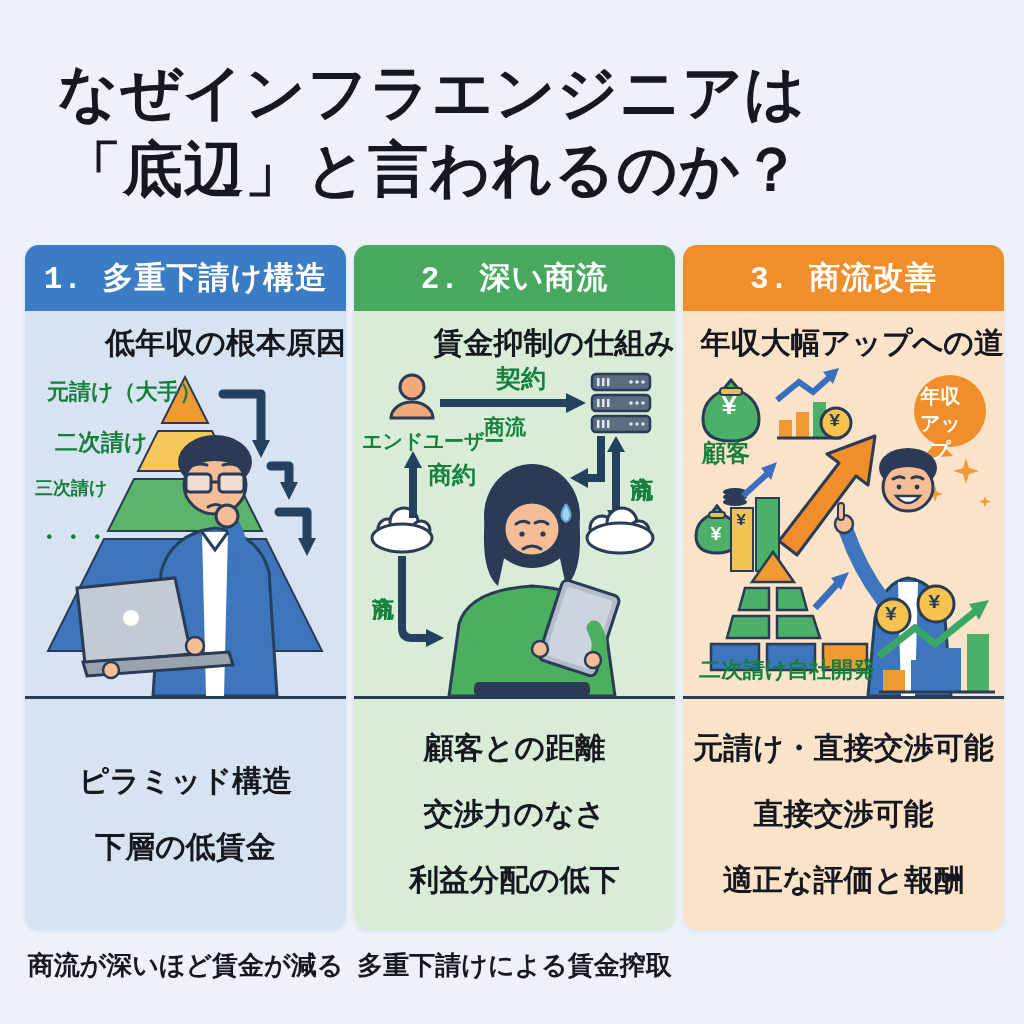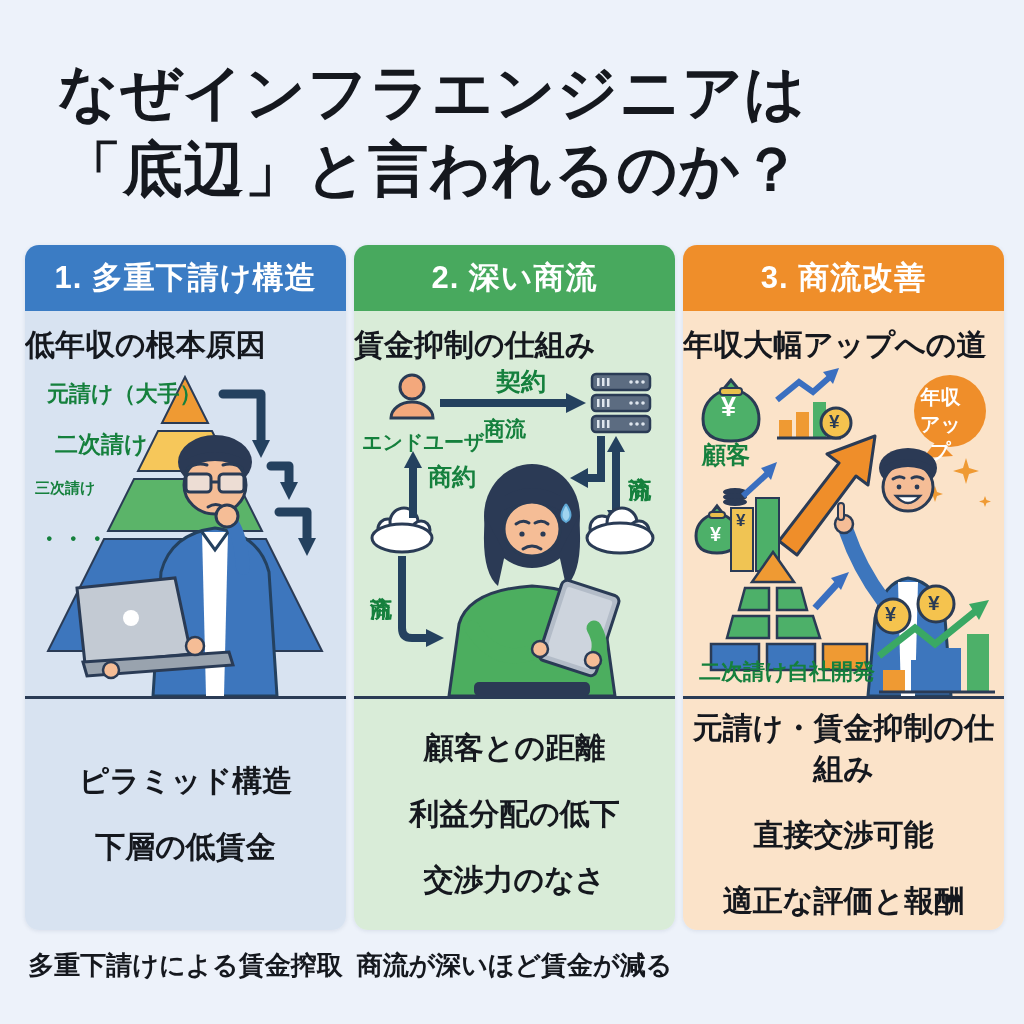--- a/index.html
+++ b/index.html
@@ -1,26 +1,26 @@
 <!DOCTYPE html>
 <html><head>
 <meta charset="utf-8">
 <style>
   html,body{margin:0;padding:0}
   body{width:1024px;height:1024px;background:#edf2fa;position:relative;overflow:hidden;
        font-family:"Liberation Sans","DejaVu Sans",sans-serif;color:#15181e;}
   .title{position:absolute;top:55px;left:0;width:864px;text-align:center;
          font-size:60px;font-weight:900;line-height:1.28;letter-spacing:1px;color:#15181e;}
-  .cols{position:absolute;top:245px;left:25px;display:flex;gap:8px;}
+  .cols{position:absolute;top:245px;left:25px;display:flex;gap:8px;font-family:Liberation Mono, monospace;}
   .col{width:321px;height:685px;border-radius:14px;overflow:hidden;display:flex;flex-direction:column;
        box-shadow:0 1px 4px rgba(30,50,90,.10);}
   .col-header{height:66px;flex:0 0 66px;display:flex;align-items:center;justify-content:center;
        background:var(--accent);color:#fff;font-size:31px;font-weight:800;letter-spacing:1px;}
   .col-body{flex:1;background:var(--body-bg);display:flex;flex-direction:column;}
-  .subtitle{text-align:left;font-size:30px;font-weight:800;margin-top:14px;height:40px;line-height:40px;}
+  .subtitle{text-align:right;font-size:30px;font-weight:800;margin-top:14px;height:40px;line-height:40px;}
   .illus{position:relative;height:330px;margin-top:1px;border-bottom:3px solid #2a3b55;}
   .illus svg{position:absolute;left:0;top:0;width:321px;height:330px;}
   .lbl{position:absolute;font-weight:800;color:#15803d;white-space:nowrap;line-height:1.05;}
   .lbl.vert{writing-mode:vertical-rl;text-orientation:upright;}
   .lbl.white{color:#fff;}
   .points{flex:1;display:flex;flex-direction:column;justify-content:center;gap:25px;
           text-align:center;font-size:30px;font-weight:800;}
   .footers{position:absolute;top:948px;left:25px;width:974px;display:flex;gap:8px;}
   .footer{width:321px;text-align:center;font-size:26px;font-weight:800;position:relative;}
   .bubble-text{position:absolute;left:233px;top:18px;width:49px;text-align:center;}
@@ -80,21 +80,21 @@
               <polygon points="52,222 150,212 166,288 60,298" fill="#c3cad3" stroke="#2a3b55" stroke-width="3"></polygon>
               <circle cx="106" cy="252" r="8" fill="#ffffff"></circle>
               <polygon points="58,296 204,286 208,299 62,310" fill="#99a3ae" stroke="#2a3b55" stroke-width="3"></polygon>
               <circle cx="170" cy="280" r="9" fill="#f5bd96" stroke="#2a3b55" stroke-width="2.5"></circle>
               <circle cx="86" cy="304" r="8" fill="#f5bd96" stroke="#2a3b55" stroke-width="2.5"></circle>
             </g>
           </g>
         </svg>
         <span class="lbl" style="left:22px;top:16px;font-size:22px">元請け（大手）</span>
         <span class="lbl" style="left:30px;top:66px;font-size:23px">二次請け</span>
-        <span class="lbl" style="left:10px;top:114px;font-size:15px">三次請け</span>
+        <span class="lbl" style="left:10px;top:114px;font-size:18px">三次請け</span>
         <span class="lbl" style="left:12px;top:160px;font-size:24px">・・・</span>
       </div>
       <div class="points">
         <div>ピラミッド構造</div>
         <div>下層の低賃金</div>
       </div>
     </div>
   </div>
 
   <div class="col" style="--accent: #48a95e; --body-bg: #d9ecd8;">
@@ -189,22 +189,22 @@
         </svg>
         <span class="lbl" style="left:8px;top:66px;font-size:20px">エンドユーザー</span>
         <span class="lbl" style="left:142px;top:2px;font-size:25px">契約</span>
         <span class="lbl" style="left:130px;top:52px;font-size:21px">商流</span>
         <span class="lbl vert" style="left:274px;top:92px;font-size:23px">商流</span>
         <span class="lbl" style="left:74px;top:98px;font-size:24px">商約</span>
         <span class="lbl vert" style="left:16px;top:212px;font-size:22px">商流</span>
       </div>
       <div class="points">
         <div>顧客との距離</div>
+        <div>交渉力のなさ</div>
         <div>利益分配の低下</div>
-        <div>交渉力のなさ</div>
       </div>
     </div>
   </div>
 
   <div class="col" style="--accent: #ef8e2a; --body-bg: #fbe3c9;">
     <div class="col-header">3. 商流改善</div>
     <div class="col-body">
       <div class="subtitle">年収大幅アップへの道</div>
       <div class="illus">
         <svg viewBox="0 0 321 330">
@@ -296,24 +296,24 @@
           <span>アップ</span>
         </div>
         <span class="lbl white" style="left:27px;top:158px;font-size:20px">¥</span>
         <span class="lbl" style="left:53px;top:146px;font-size:17px;color:#2a3b55">¥</span>
         <span class="lbl" style="left:202px;top:238px;font-size:20px;color:#2a3b55">¥</span>
         <span class="lbl" style="left:245px;top:226px;font-size:21px;color:#2a3b55">¥</span>
         <span class="lbl" style="left:16px;top:294px;font-size:22px">二次請け</span>
         <span class="lbl" style="left:104px;top:294px;font-size:22px">自社開発</span>
       </div>
       <div class="points">
-        <div>元請け・賃金抑制の仕組み</div>
+        <div>元請け・直接交渉可能</div>
         <div>直接交渉可能</div>
         <div>適正な評価と報酬</div>
       </div>
     </div>
   </div>
 </div>
 
 <div class="footers">
+  <div class="footer">商流が深いほど賃金が減る</div>
   <div class="footer">多重下請けによる賃金搾取</div>
-  <div class="footer">商流が深いほど賃金が減る</div>
 </div>
 
 </body></html>

